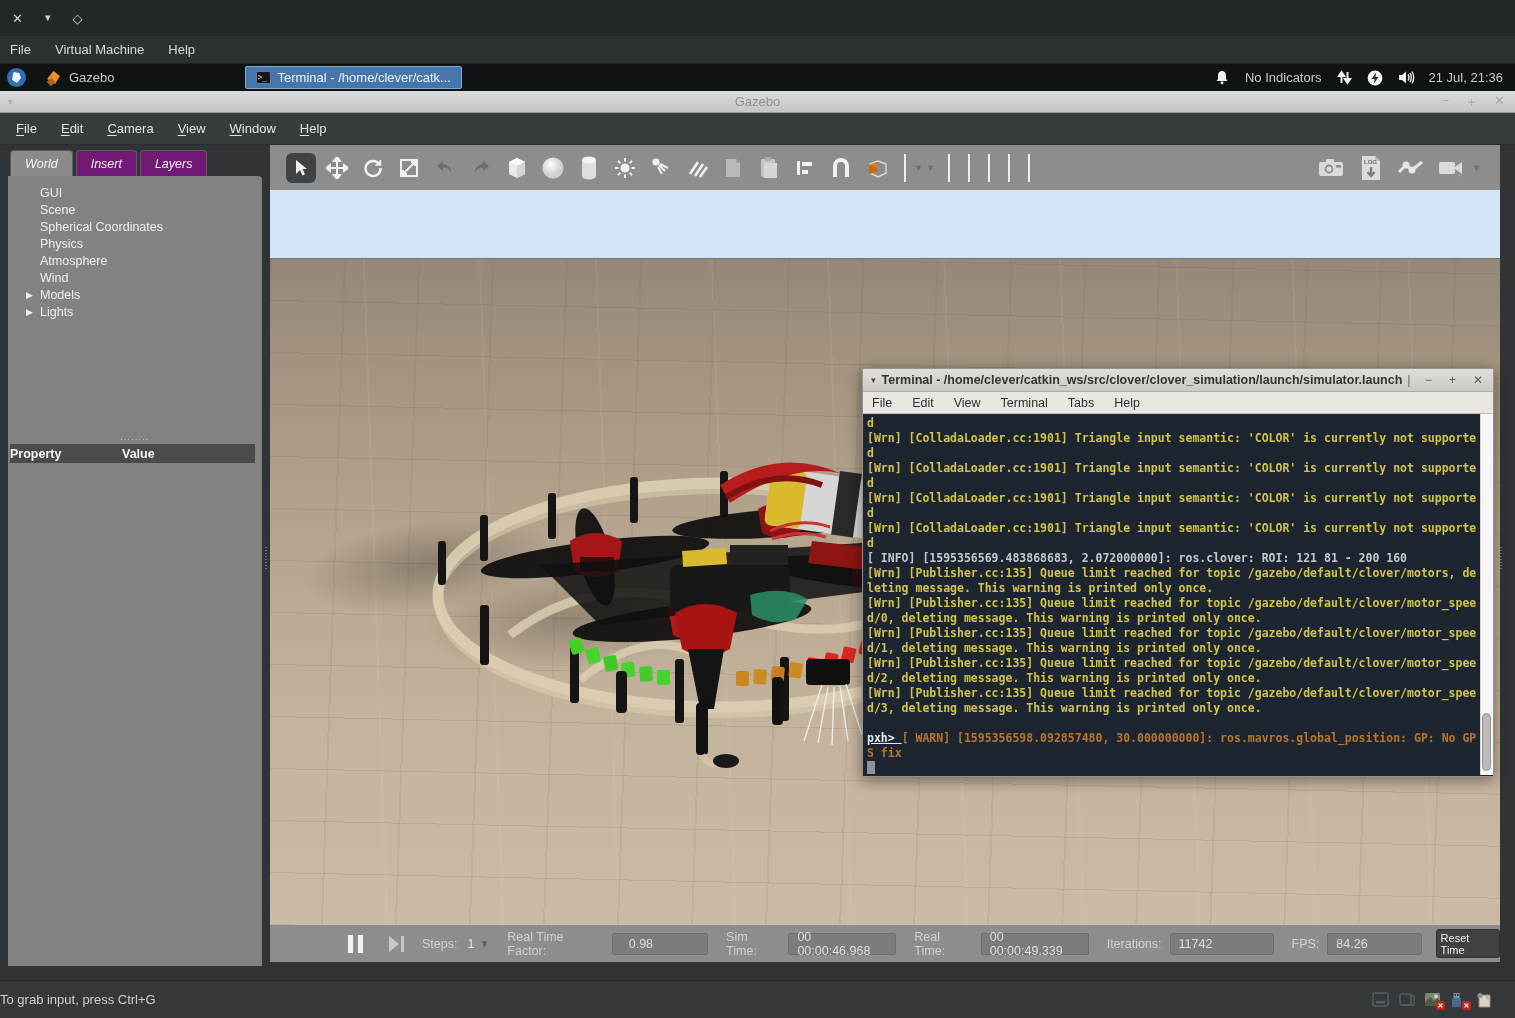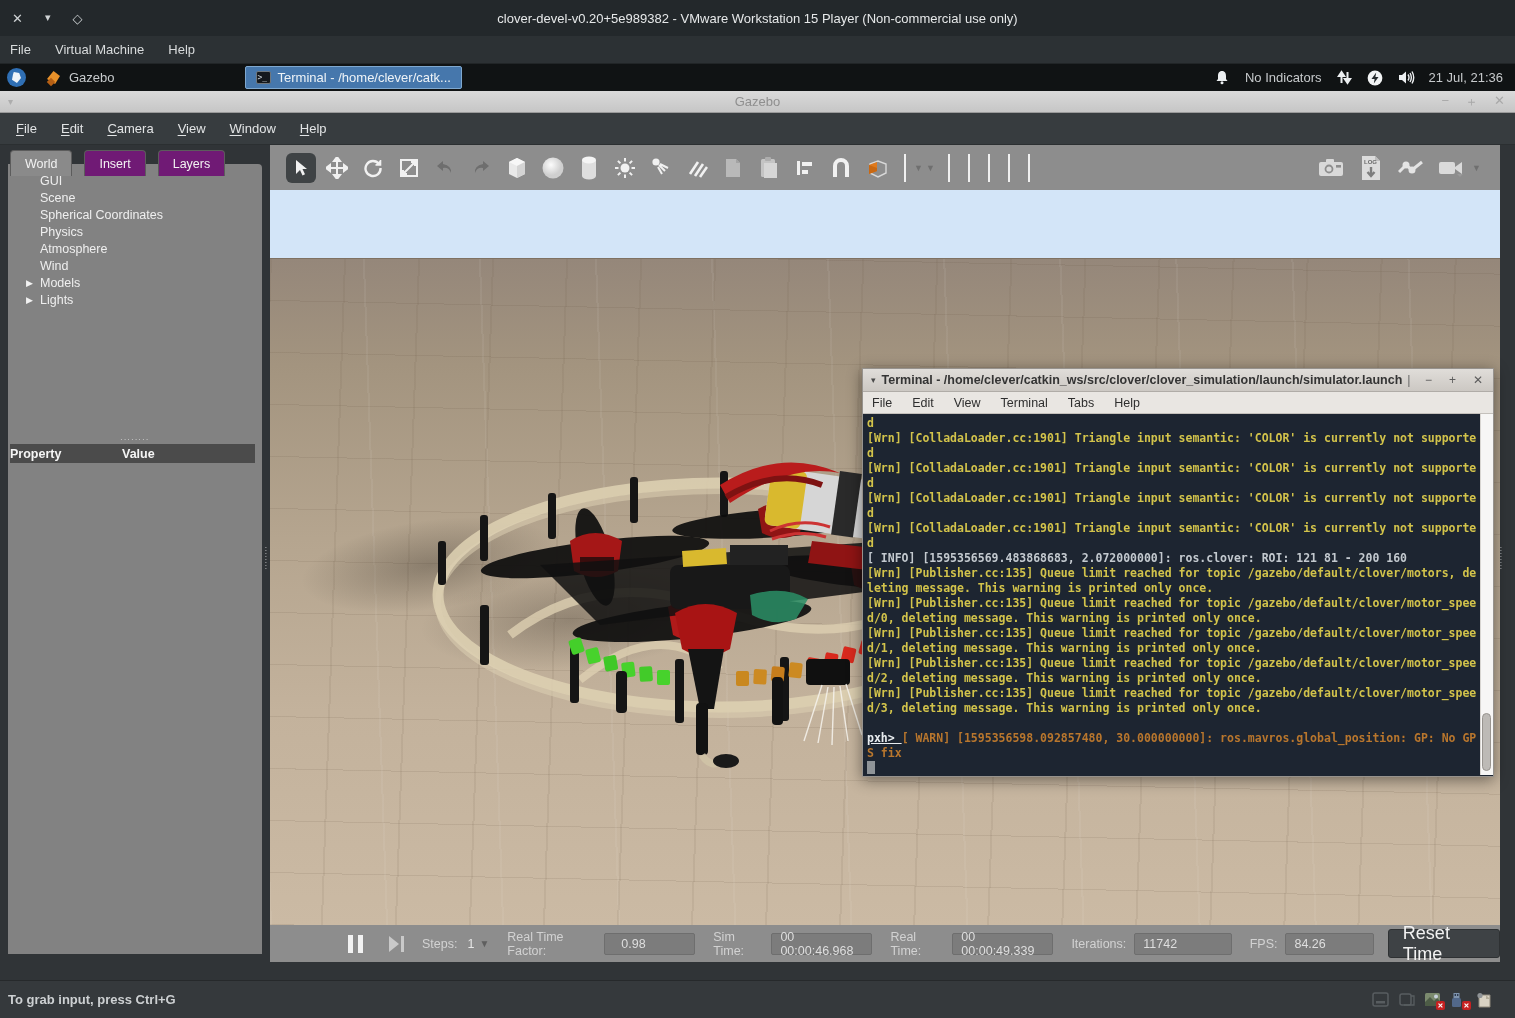--- a/index.html
+++ b/index.html
@@ -45,26 +45,26 @@
   #gz-tb-btns { position:absolute; right:10px; display:flex; gap:16px; color:#a8a8a8; font-size:13px; }
   #gz-tb-caret { margin-left:8px; color:#adadad; font-size:10px; }
   #gz-menubar { left:0; top:113px; width:1515px; height:32px; background:#373c3f;
     display:flex; align-items:center; color:#e2e4e5; font-size:13px; border-bottom:1px solid #2b2f31; }
   #gz-menubar .mi { padding:6px 12px; }
   #gz-menubar .mi:first-child { margin-left:4px; }
   .mi u { text-decoration:underline; text-underline-offset:2px; }
   #gz-frame { left:0; top:145px; width:1515px; height:835px; background:#303437; }
 
   
-  #tabs-row { left:10px; top:150px; display:flex; gap:12px; z-index:3; }
+  #tabs-row { left:10px; top:150px; display:flex; gap:3px; z-index:3;font-style:italic; }
   .gz-tab { height:26px; padding:0 14px; display:flex; align-items:center; font-size:12.5px;
     color:#f2f2f2; background:#701a75; border:1px solid #5c5c5c; border-bottom:none;
     border-radius:4px 4px 0 0; }
   .gz-tab.active { background:#8a8a8a; }
-  #left-panel { left:8px; top:164px; width:254px; height:790px; background:#828282;
+  #left-panel { left:8px; top:176px; width:254px; height:790px; background:#828282;
     border-radius:0 4px 0 0; }
   #tree { padding-top:8px; }
   .tree-item { display:flex; align-items:center; height:17px; color:#efefef; font-size:12.5px; }
   .tree-arrow { width:14px; margin-left:18px; font-size:9px; color:#f2f2f2; }
   .tree-noarrow { width:14px; margin-left:18px; }
   .hgrip { left:120px; top:438px; width:30px; height:5px; color:#cfcfcf; font-size:8px;
     letter-spacing:1px; line-height:4px; overflow:hidden; text-align:center; }
   #prop-header { left:10px; top:444px; width:245px; height:19px; background:#4b4b4b;
     display:flex; align-items:center; color:#f5f5f5; font-size:12.5px; font-weight:bold; }
   #prop-header .ph-prop { width:112px; }
@@ -124,44 +124,43 @@
   #pause-btn { margin-left:78px; display:flex; gap:5px; }
   #pause-btn i { display:block; width:5px; height:18px; background:#f2f2f2; }
   #step-btn { margin-left:26px; display:flex; align-items:center; color:#c9c9c9; }
   #step-btn .tri { width:0; height:0; border-left:10px solid #c9c9c9; border-top:8px solid transparent; border-bottom:8px solid transparent; }
   #step-btn .bar { width:3px; height:16px; background:#c9c9c9; margin-left:2px; }
   .pb-label { margin-left:18px; color:#d2d2d2; }
   .pb-box { margin-left:8px; height:22px; background:#7c7c7c; border:1px solid #6e6e6e;
     border-radius:2px; display:flex; align-items:center; padding:0 8px; color:#dedede; }
   #steps-val { margin-left:10px; color:#e6e6e6; }
   #steps-caret { margin-left:5px; color:#5f5f5f; font-size:10px; }
-  #reset-btn { margin-left:14px; height:29px; padding:0 14px; background:#3e4245; color:#f2f2f2;
-    border:1px solid #2e3133; border-radius:3px; display:flex; align-items:center; font-size:18px; }
+  #reset-btn { margin-left:14px; height:29px; padding:0 4px; background:#3e4245; color:#f2f2f2;
+    border:1px solid #2e3133; border-radius:3px; display:flex; align-items:center; font-size:11px; }
 
   
   #vm-statusbar { left:0; top:980px; width:1515px; height:38px; background:#35393c;
     display:flex; align-items:center; color:#cdd0d2; font-size:13px; border-top:1px solid #26292b; }
-  #grab-msg { margin-left:8px;font-weight:bold; }
+  #grab-msg { margin-left:0; }
   #status-icons { margin-left:auto; display:flex; gap:9px; padding-right:22px; align-items:center; }
   .st-ico { position:relative; width:17px; height:15px; }
   .badge-x { position:absolute; right:-4px; bottom:-3px; width:9px; height:9px; background:#c62121;
     border-radius:2px; color:#fff; font-size:7px; line-height:9px; text-align:center; font-weight:bold; }
 </style>
 </head>
 <body>
 
 <div id="stage">
 
   <div id="vm-titlebar" class="abs">
     <div class="vm-tb-icons">
       <span>✕</span>
       <span style="font-size:11px;">▾</span>
       <span>◇</span>
     </div>
-    <div id="vm-title">clover-devel-v0.20+5e989382 - VMware Workstation 15 Player (Non-commercial use only)</div>
   </div>
 
   <div id="vm-menubar" class="abs">
       <span class="mi">File</span>
       <span class="mi">Virtual Machine</span>
       <span class="mi">Help</span>
     </div>
 
   <div id="panel" class="abs">
     <div id="whisker"></div>

